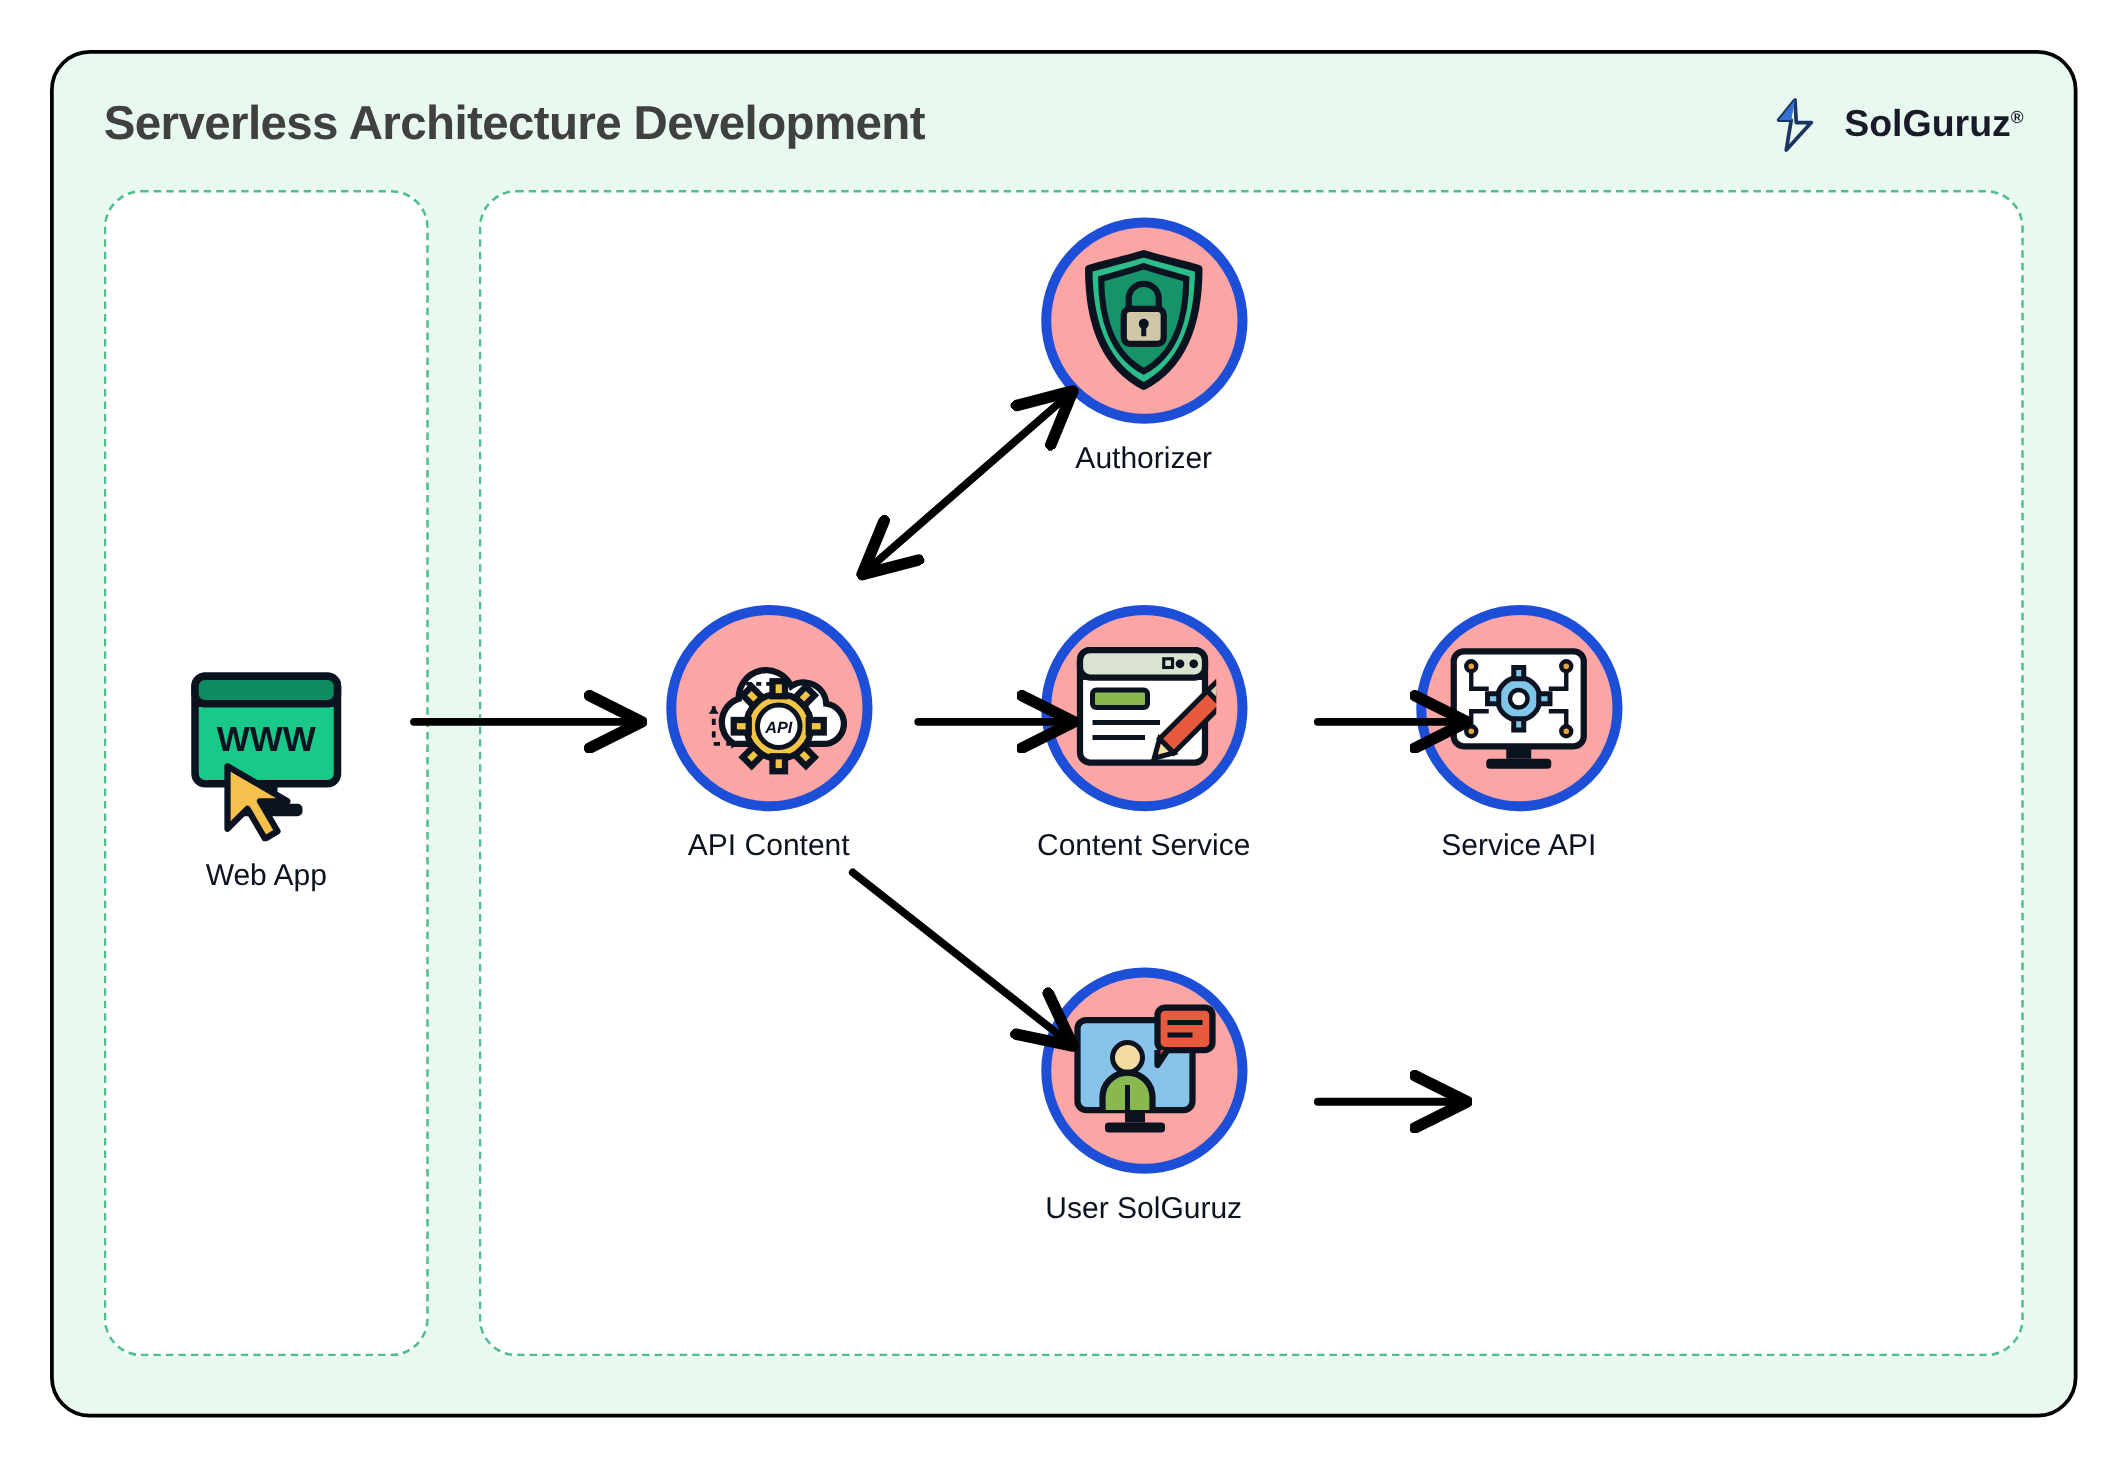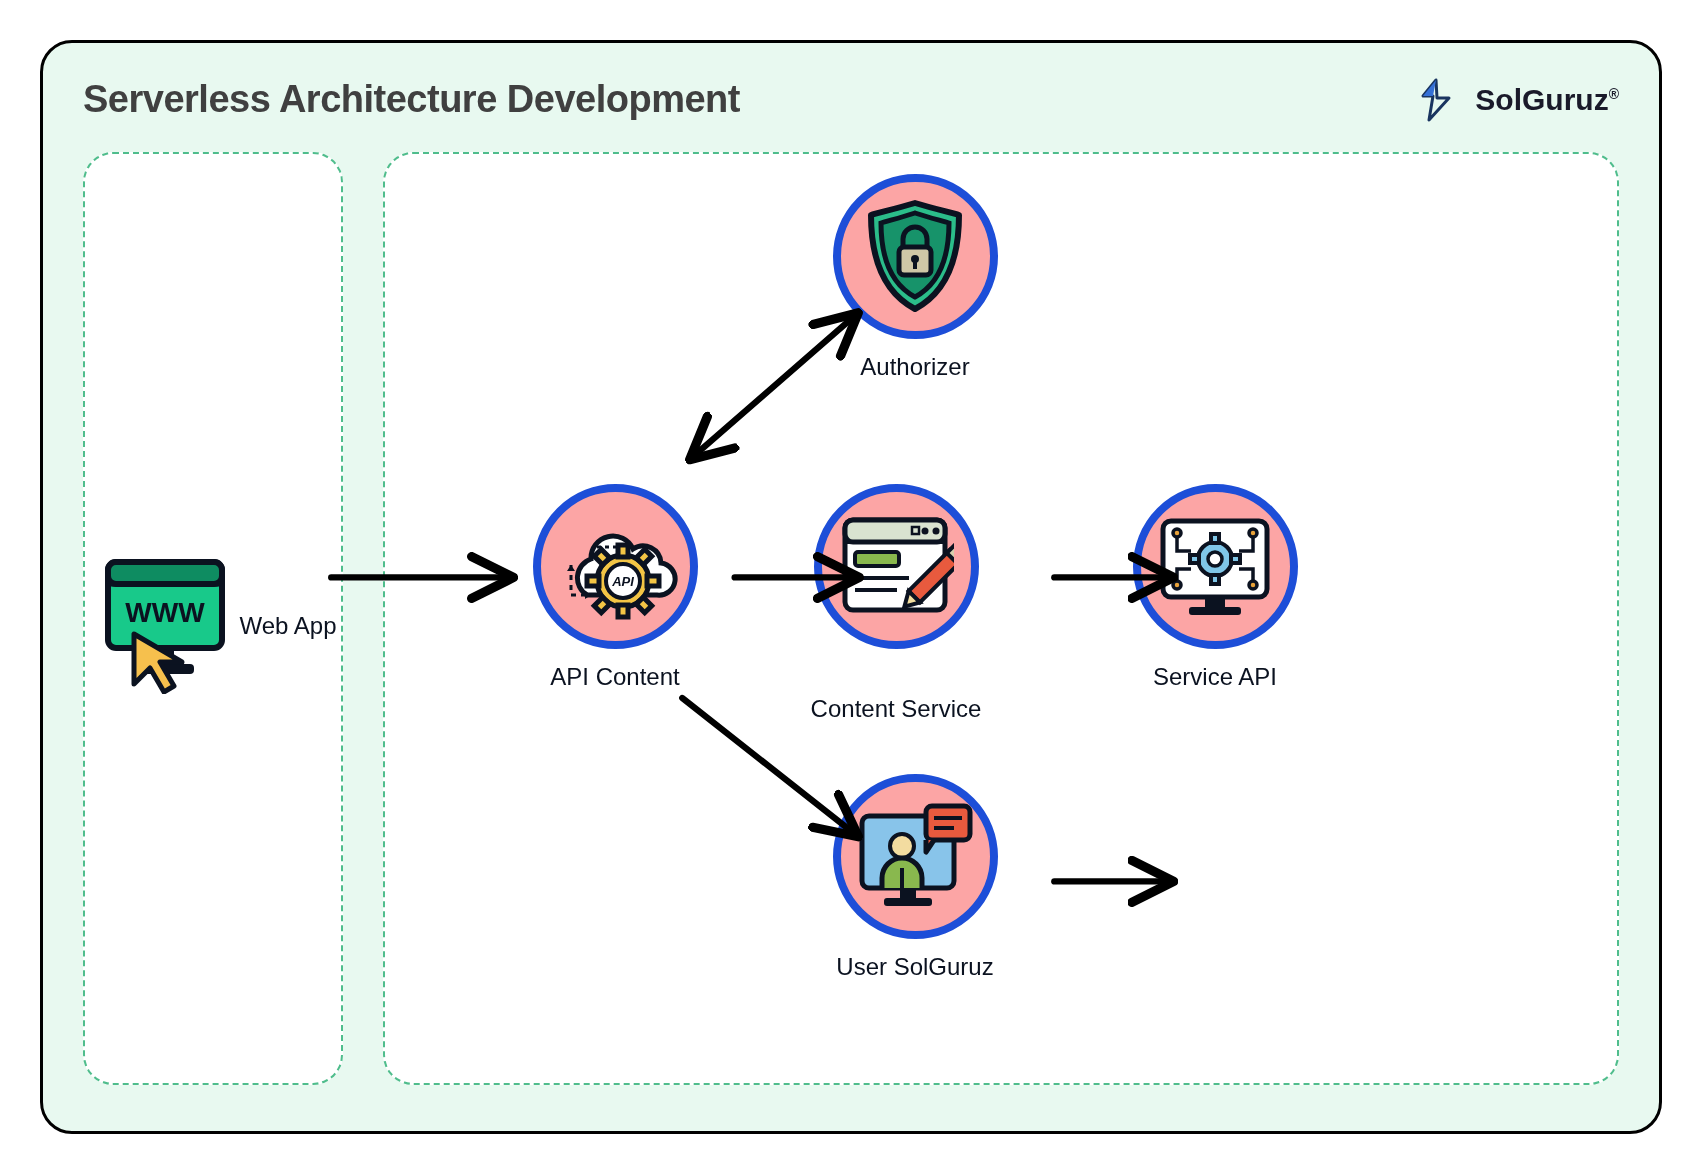--- a/index.html
+++ b/index.html
@@ -81,21 +81,21 @@
     font-style: italic;
   }
   .node .label, .webapp-label {
     margin-top: 14px;
     font-size: 24px;
     color: #0b1220;
     text-align: center;
   }
   .webapp-icon-wrap {
     display: flex;
-    flex-direction: row;
+    flex-direction: column;
     align-items: center;
   }
   
   .arrow-layer {
     position: absolute;
     inset: 0;
     pointer-events: none;
   }
 </style>
 </head>
@@ -174,21 +174,21 @@
                 <rect x="-26" y="18" width="10" height="12" transform="rotate(45 -21 24)"></rect>
               </g>
               <circle r="17" fill="#fff" stroke="#0b1220" stroke-width="4"></circle>
               <text x="0" y="5" text-anchor="middle" font-size="13" font-weight="800" fill="#0b1220">API</text>
             </g>
           </svg>
         </div>
         <div class="label">API Content</div>
       </div>
 
-      <div class="node" style="left:411px; top:330px;gap:32px;">
+      <div class="node" style="left:430px; top:330px;">
         <div class="circle">
           <svg width="115" height="105" viewBox="0 0 115 105">
             <rect x="6" y="6" width="100" height="90" rx="8" fill="#fff" stroke="#0b1220" stroke-width="5"></rect>
             <rect x="6" y="6" width="100" height="22" rx="8" fill="#d9e3d0" stroke="#0b1220" stroke-width="5"></rect>
             <line x1="6" y1="28" x2="106" y2="28" stroke="#0b1220" stroke-width="4"></line>
             <circle cx="86" cy="17" r="3.5" fill="#0b1220"></circle>
             <circle cx="97" cy="17" r="3.5" fill="#0b1220"></circle>
             <rect x="73" y="13" width="7" height="7" fill="none" stroke="#0b1220" stroke-width="2.5"></rect>
             <rect x="16" y="38" width="44" height="14" rx="3" fill="#89b84e" stroke="#0b1220" stroke-width="4"></rect>
             <line x1="16" y1="64" x2="70" y2="64" stroke="#0b1220" stroke-width="4"></line>

